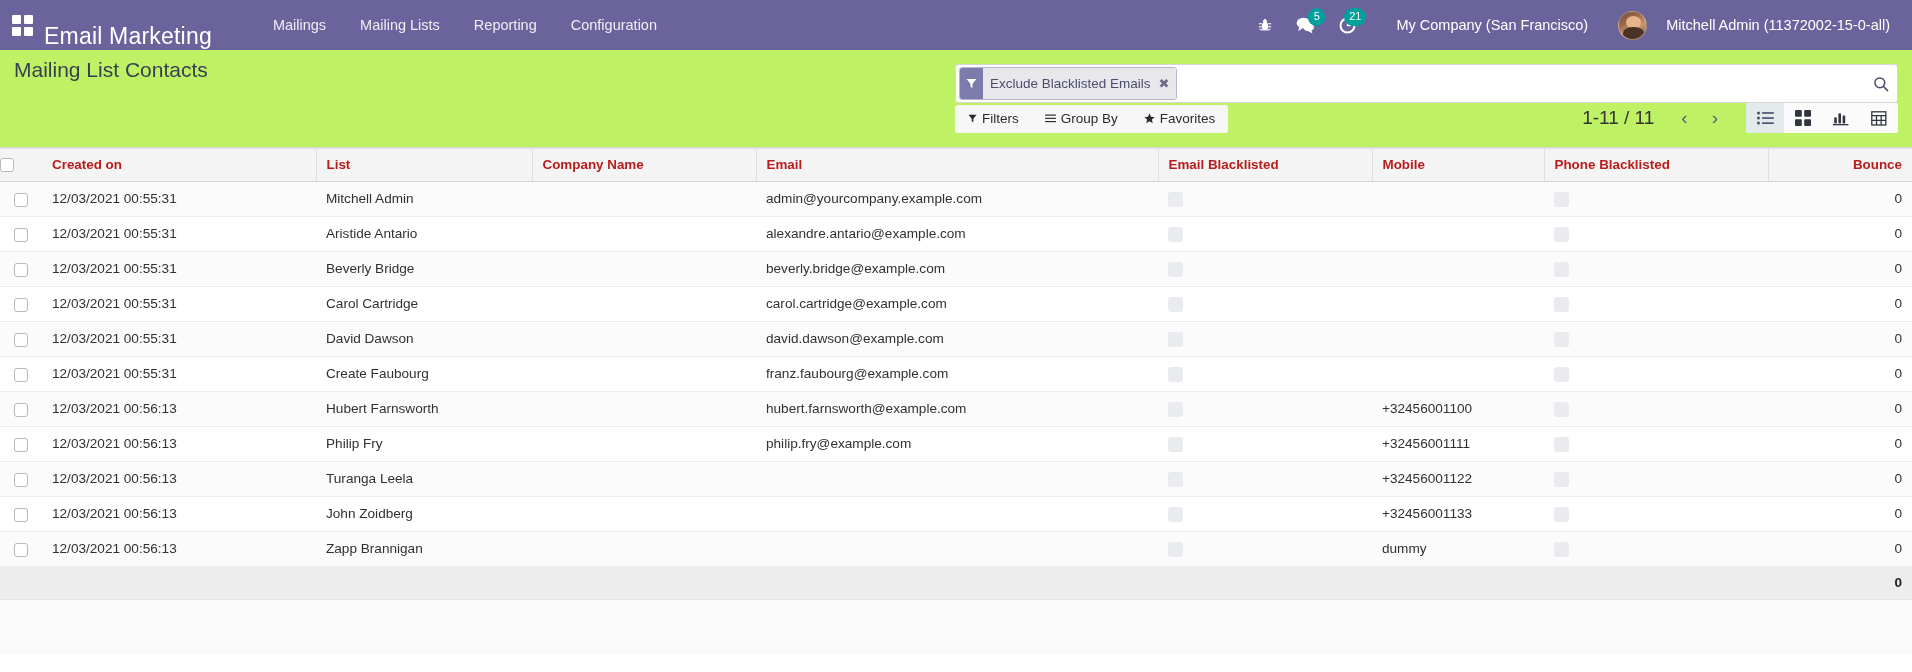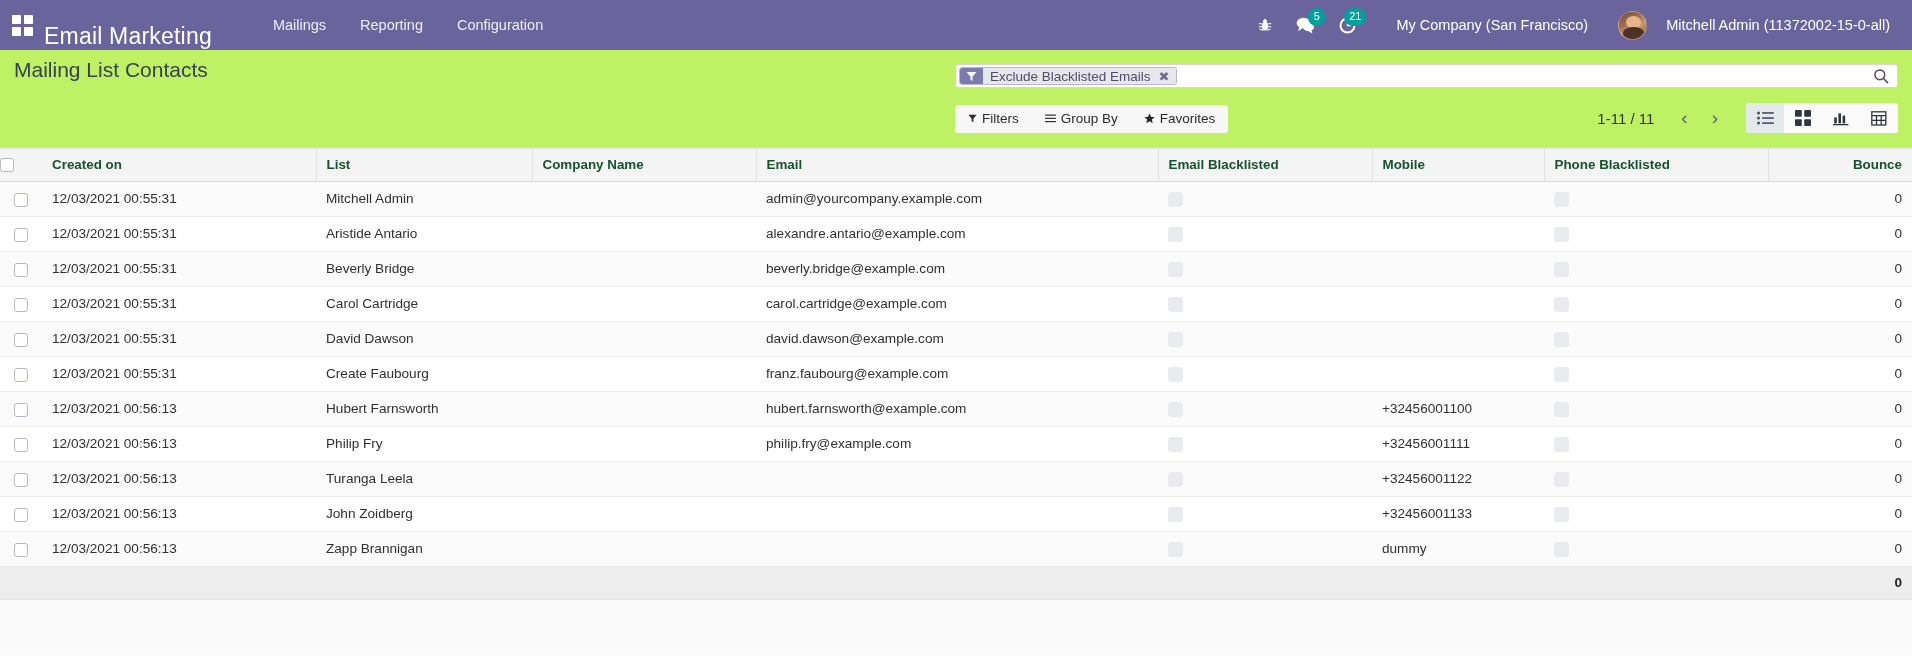--- a/index.html
+++ b/index.html
@@ -160,21 +160,21 @@
     left: 955px;
     right: 14px;
     top: 14px;
   }
   .search-box {
     display: flex;
     align-items: stretch;
     border: 1px solid #d6d6d6;
     border-radius: 3px;
     background: #fff;
-    height: 24px;
+    height: 39px;
     overflow: hidden;
   }
   .facet {
     display: flex;
     align-items: stretch;
     margin: 2px 0 2px 3px;
     border-radius: 3px;
     overflow: hidden;
     border: 1px solid #b9b5cf;
     flex: none;
@@ -246,21 +246,21 @@
   }
   .dd .gi { font-size: 11px; color: #333; }
 
   .pager-area {
     margin-left: auto;
     display: flex;
     align-items: center;
     gap: 2px;
   }
   .pager-count {
-    font-size: 15px;
+    font-size: 19px;
     color: #333;
     padding: 0 14px 0 0;
     white-space: nowrap;
   }
   .pager-btn {
     background: transparent; border: 0;
     color: #5a5a7a;
     font-size: 19px;
     cursor: pointer;
     padding: 1px 11px 3px;
@@ -292,21 +292,21 @@
   table.list {
     width: 1912px;
     border-collapse: collapse;
     font-size: 13.6px;
     table-layout: fixed;
   }
   table.list thead th {
     background: #f4f4f4;
     border-bottom: 1px solid #d8d8d8;
     border-top: 1px solid #e4e4e4;
-    color: #14532d;
+    color: #b91c1c;
     font-weight: bold;
     text-align: left;
     padding: 8px 10px 9px;
     height: 31px;
     white-space: nowrap;
     font-size: 13.4px;
     position: relative;
   }
   table.list thead th.sep { border-left: 1px solid #e0e0e0; }
   table.list thead th.num { text-align: right; }
@@ -368,20 +368,21 @@
         <i></i>
         <i></i>
         <i></i>
     </span>
   </div>
 
   <div class="brand">Email Marketing</div>
 
   <nav class="nav-menu">
     <div class="nav-item">Mailings</div>
+    <div class="nav-item">Mailing Lists</div>
     <div class="nav-item">Reporting</div>
     <div class="nav-item">Configuration</div>
   </nav>
 
   <div class="nav-right">
 
     <div class="sysbtn">
       <span>
         <svg width="16" height="16" viewBox="0 0 16 16" fill="#fff">
           <ellipse cx="8" cy="9.4" rx="3.1" ry="4.2"></ellipse>

